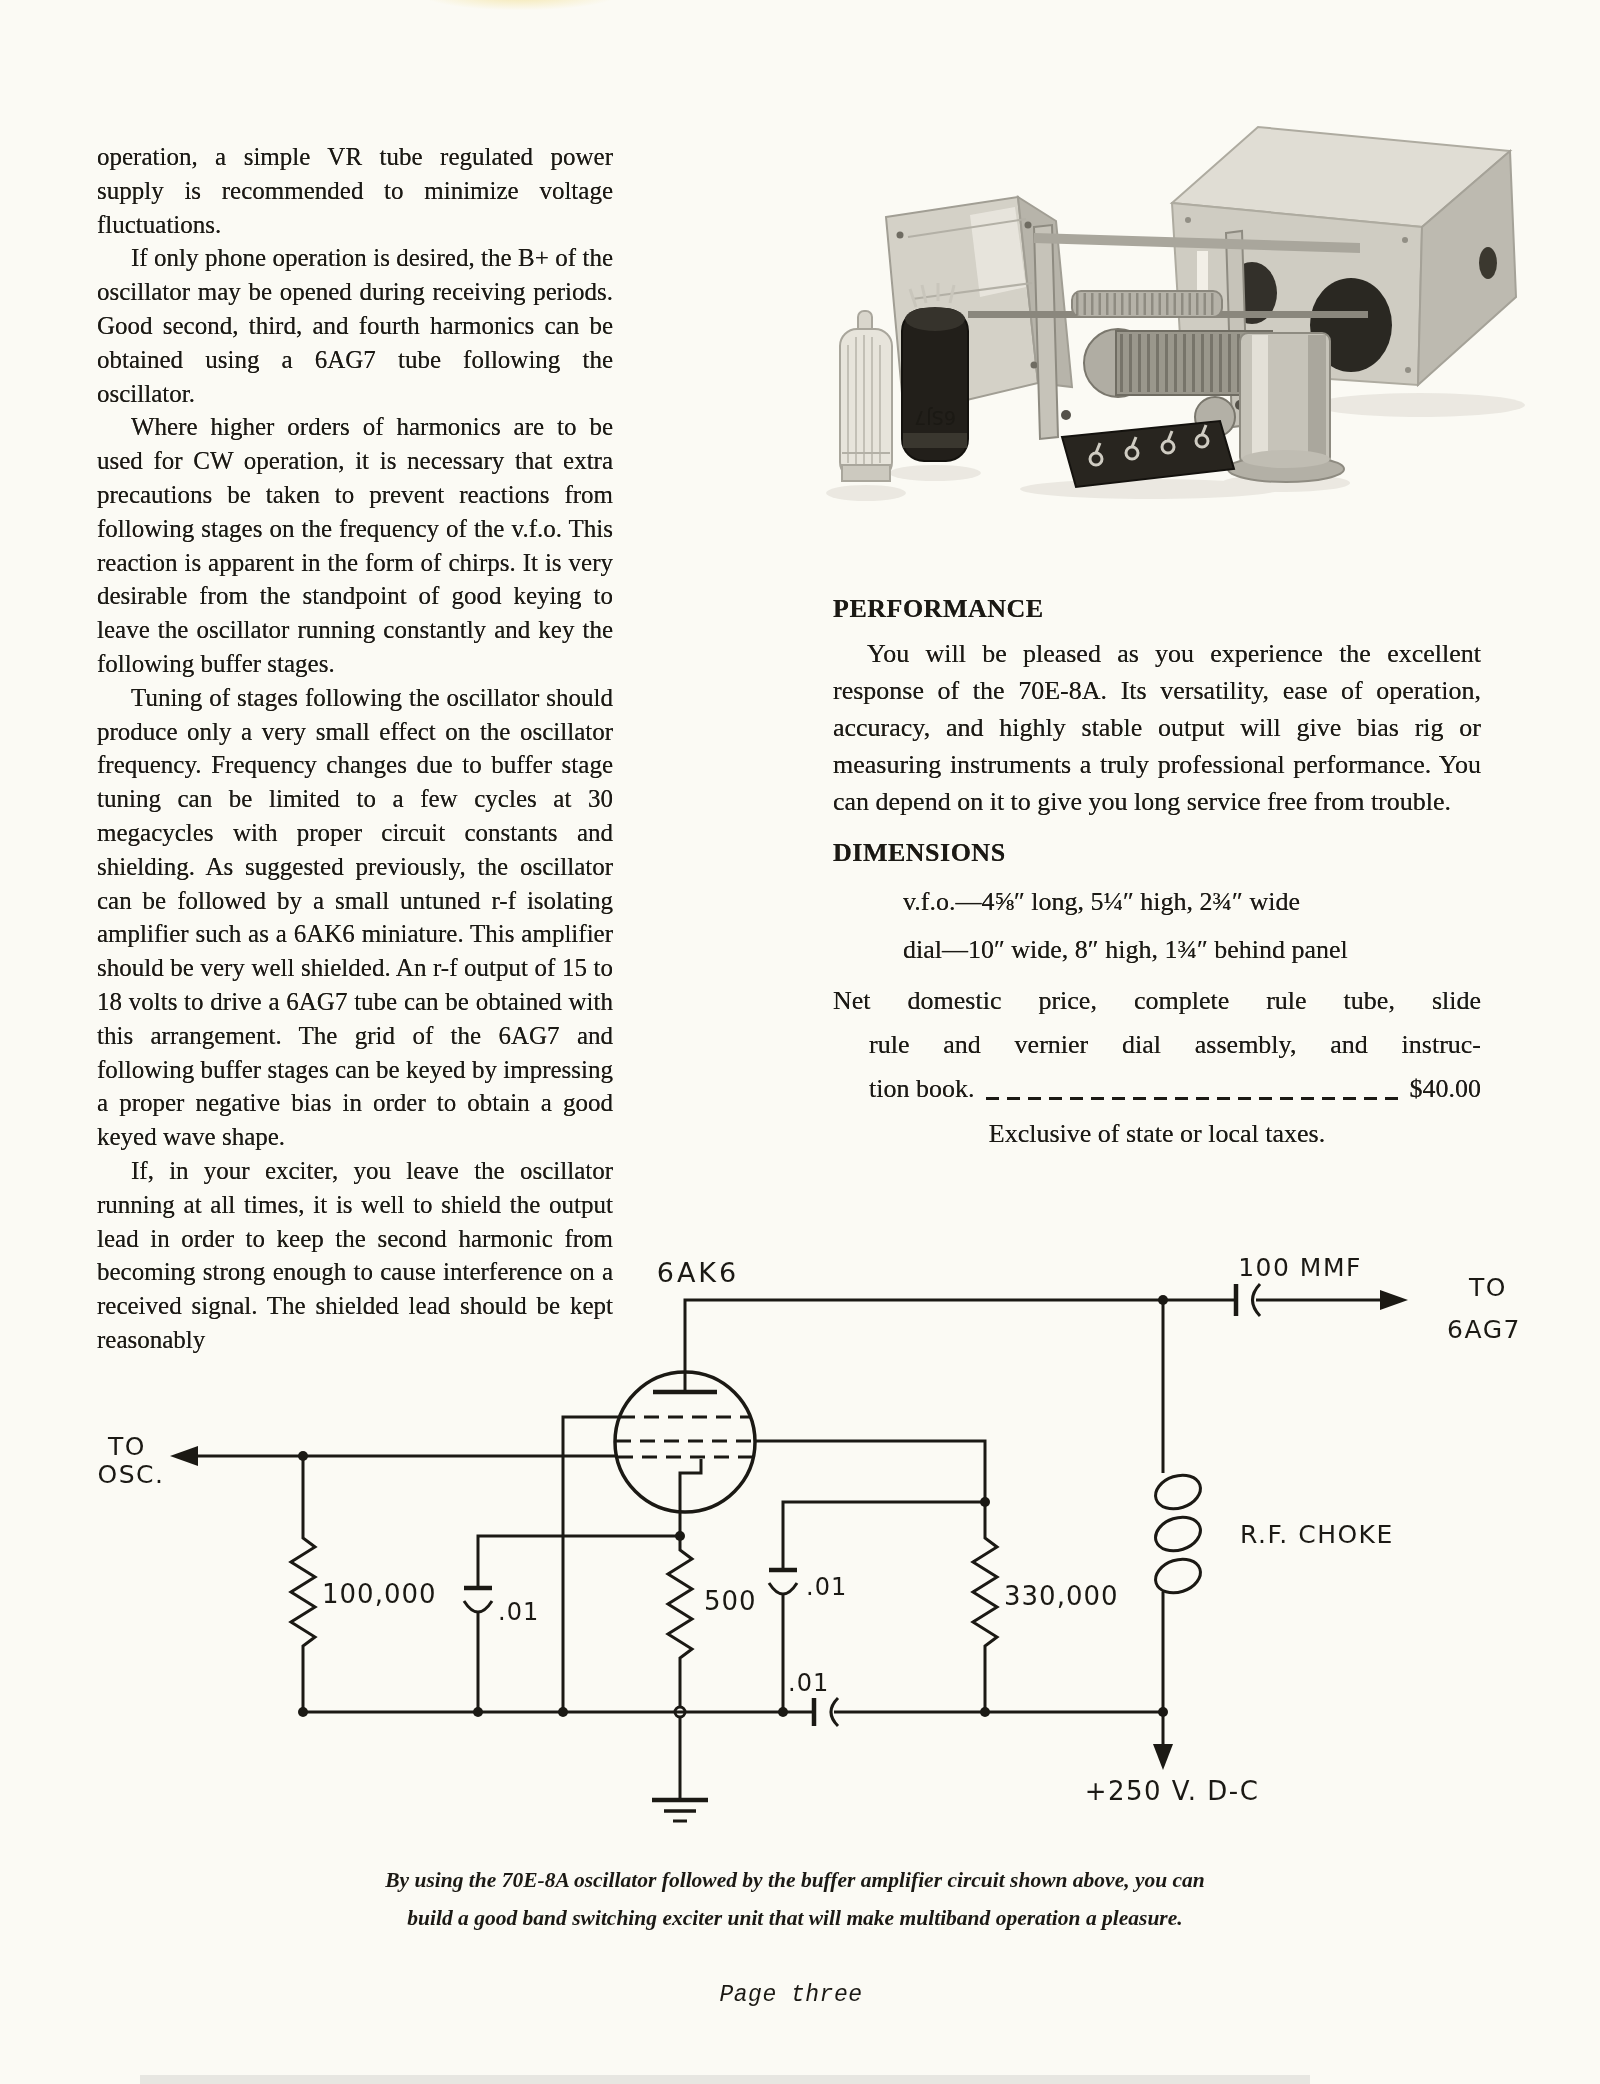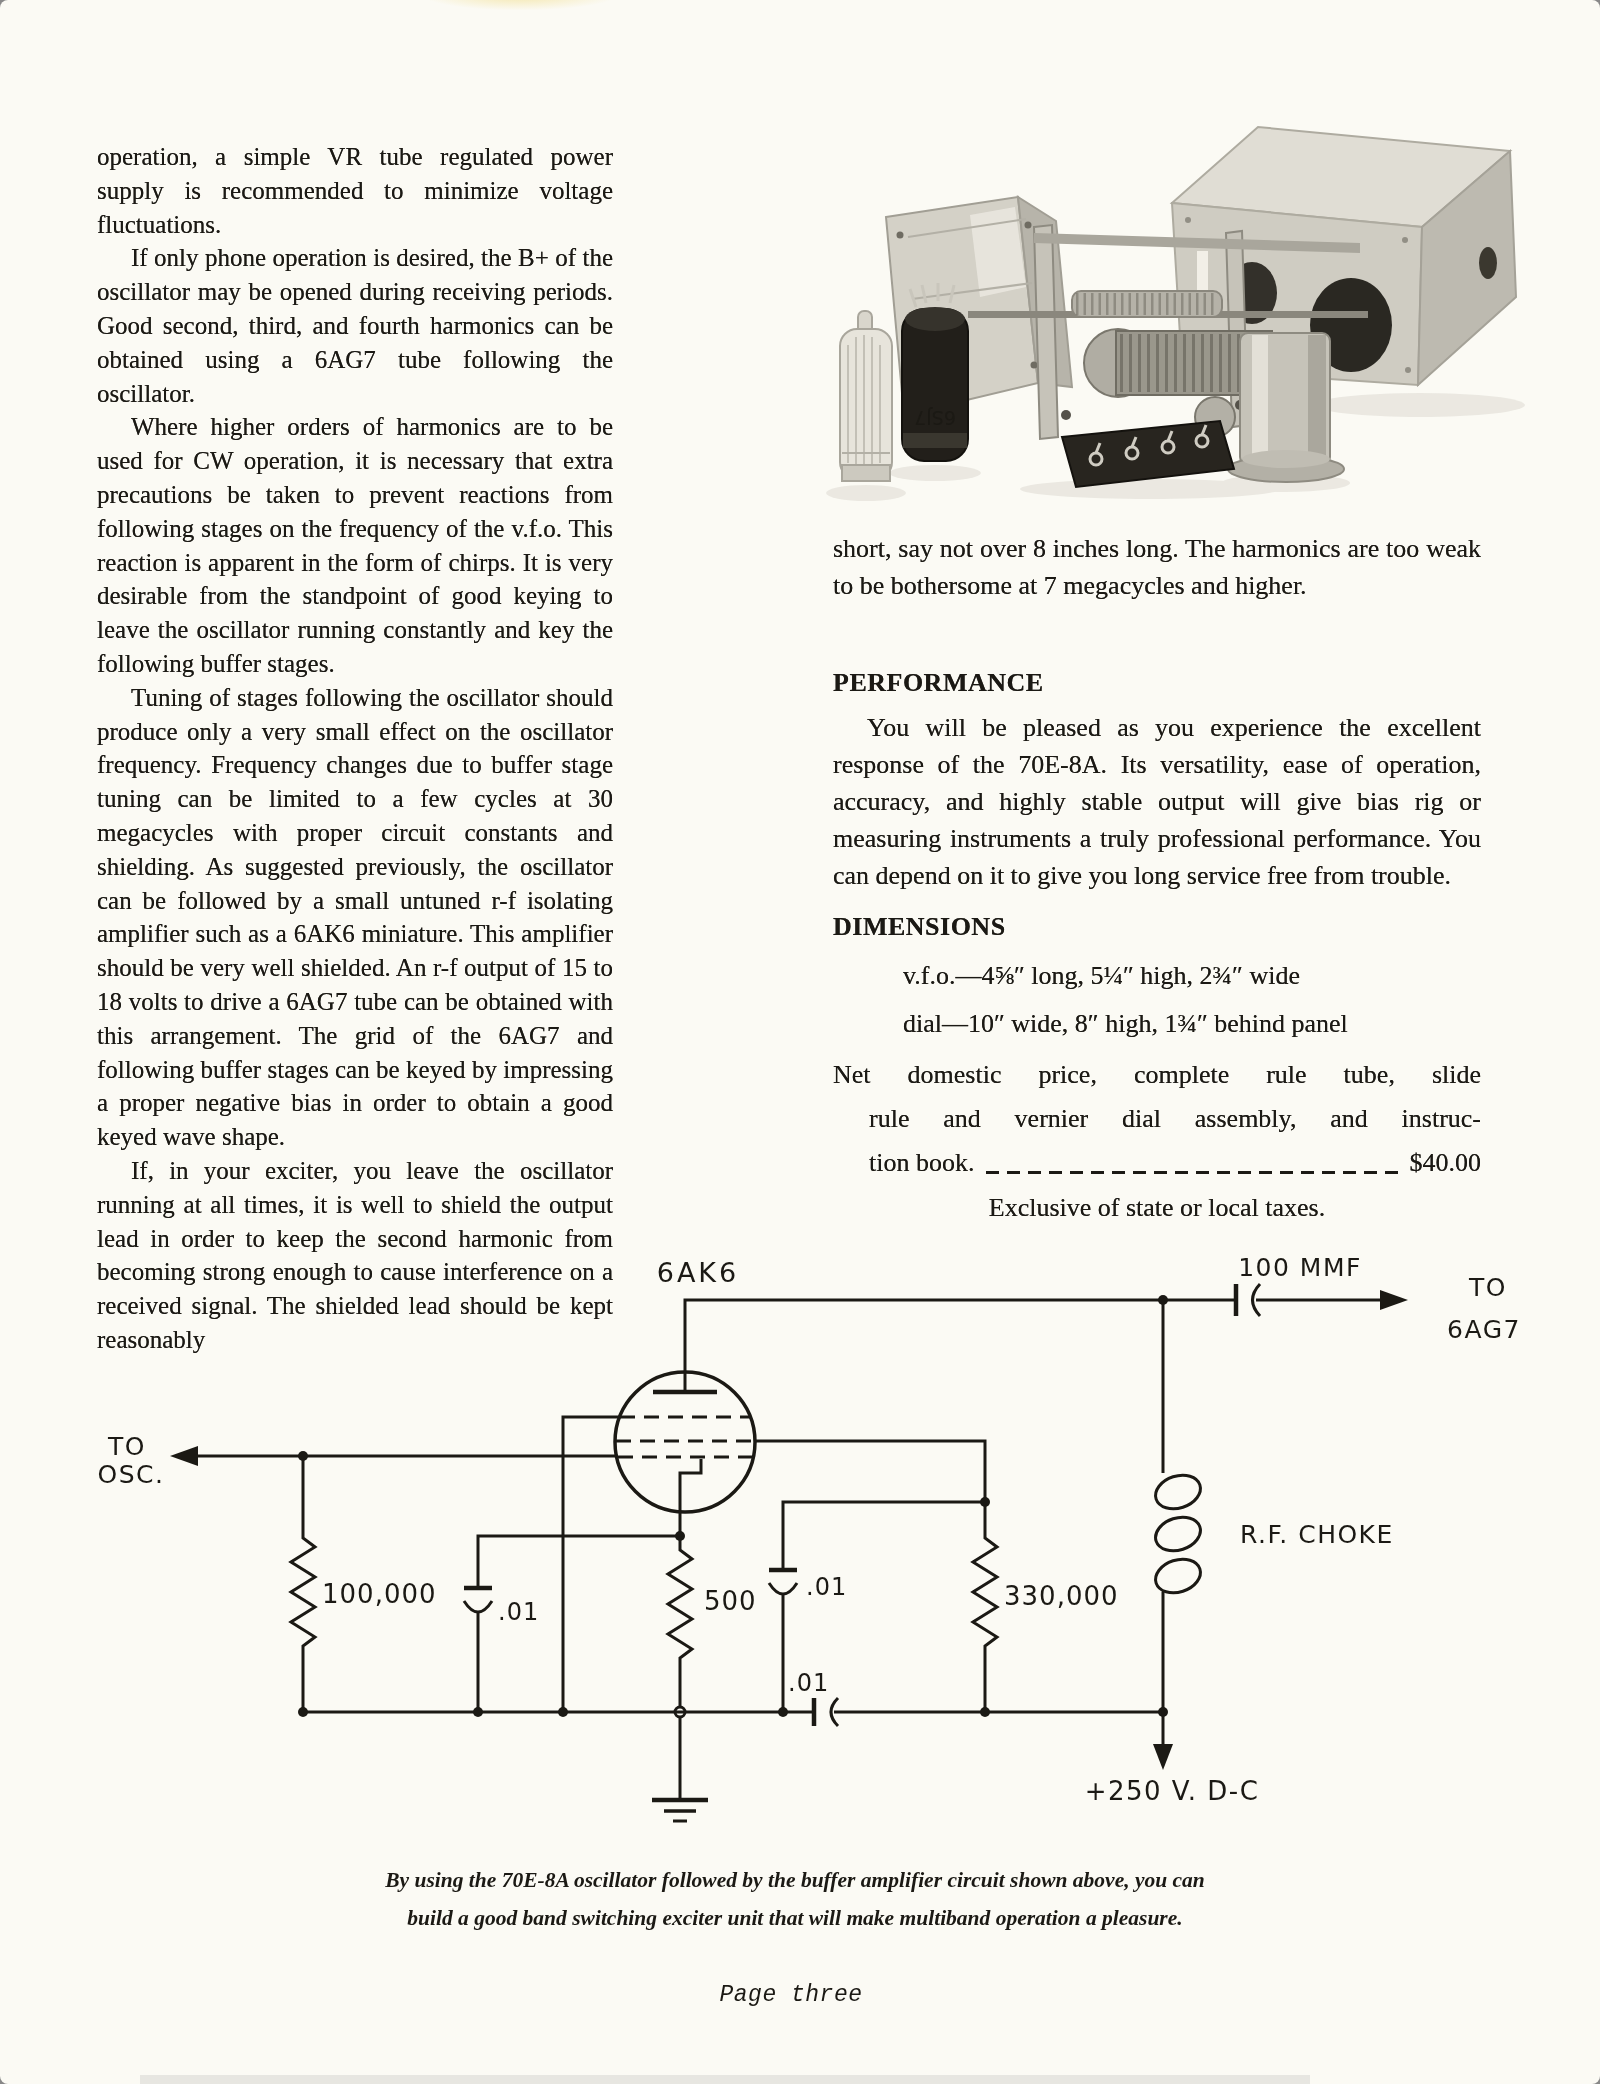--- a/index.html
+++ b/index.html
@@ -1,20 +1,19 @@
 <!DOCTYPE html>
 <html><head>
 <meta charset="utf-8">
 <style>
   html,body{margin:0;padding:0;background:#888;}
   .page{
     position:relative;width:1600px;height:2084px;margin:0 auto;
     background:#fbfaf4;color:#1b1914;overflow:hidden;
     font-family:"Liberation Serif",serif;
-    border-radius:8px;
   }
   .smudge{
     position:absolute;left:400px;top:-6px;width:240px;height:20px;
     background:radial-gradient(55% 110% at 50% 0%, rgba(242,224,148,.8), rgba(242,224,148,0) 75%);
   }
   .bottom-strip{
     position:absolute;left:140px;top:2075px;width:1170px;height:9px;
     background:#dbd9d4;opacity:.6;
   }
   .col-left{
@@ -147,21 +146,20 @@
     <g>
       <path d="M96,222 L90,204 M106,218 L102,200 M118,216 L118,198 M130,218 L134,200" stroke="#c9c6bc" stroke-width="3" fill="none"></path>
       <rect x="82" y="224" width="66" height="152" rx="22" fill="#221f1a" stroke="#14120e" stroke-width="2"></rect>
       <ellipse cx="115" cy="234" rx="30" ry="12" fill="#36332c"></ellipse>
       <rect x="83" y="348" width="64" height="15" fill="#3a372f"></rect>
       <text x="115" y="338" transform="rotate(180 115 332)" text-anchor="middle" font-size="19" fill="#ddd9cf">6SJ7</text>
     </g>
   </svg>
 
   <div class="col-right">
-    <p>short, say not over 8 inches long.  The harmonics are too weak to be bothersome at 7 megacycles and higher.</p>
     <h3 class="head">PERFORMANCE</h3>
     <p class="ind">You will be pleased as you experience the excellent response of the 70E-8A.  Its versatility, ease of operation, accuracy, and highly stable output will give bias rig or measuring instruments a truly professional performance.  You can depend on it to give you long service free from trouble.</p>
     <h3 class="head dim">DIMENSIONS</h3>
     <div class="dims">
       <p>v.f.o.—4⅝″ long, 5¼″ high, 2¾″ wide</p>
       <p>dial—10″ wide, 8″ high, 1¾″ behind panel</p>
     </div>
     <div class="price">
       <p class="just">Net domestic price, complete rule tube, slide</p>
       <p class="just ind2">rule and vernier dial assembly, and instruc-</p>

